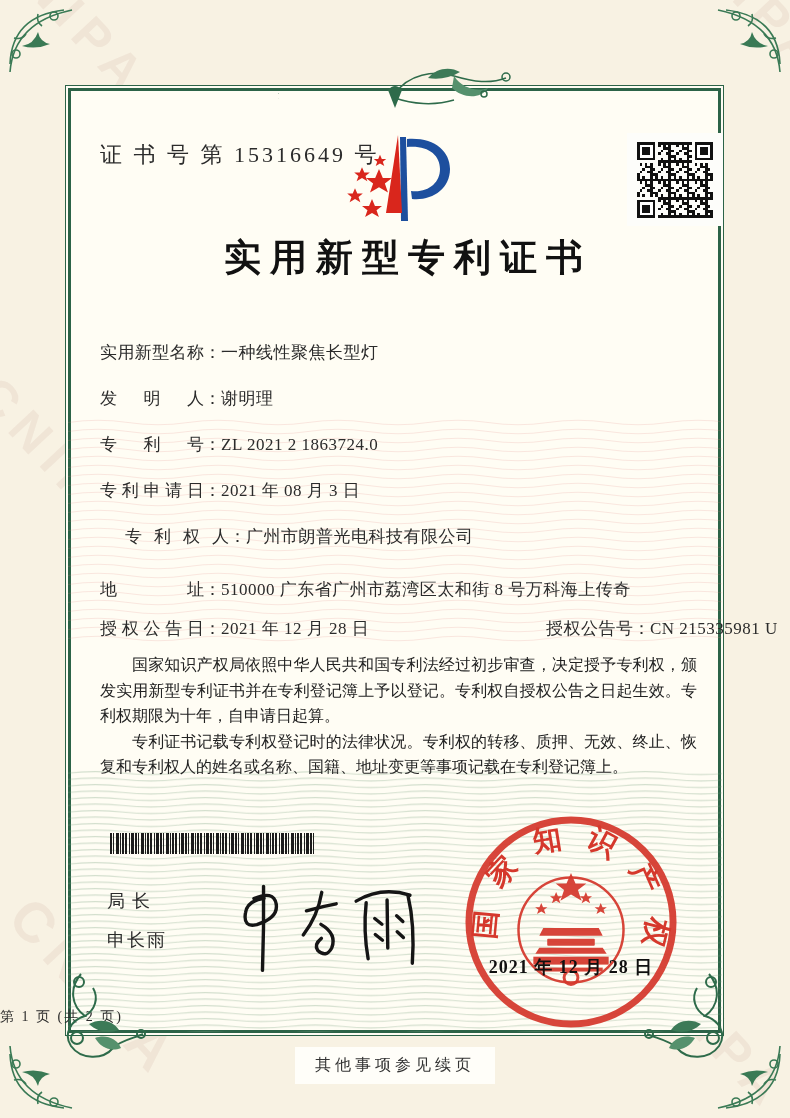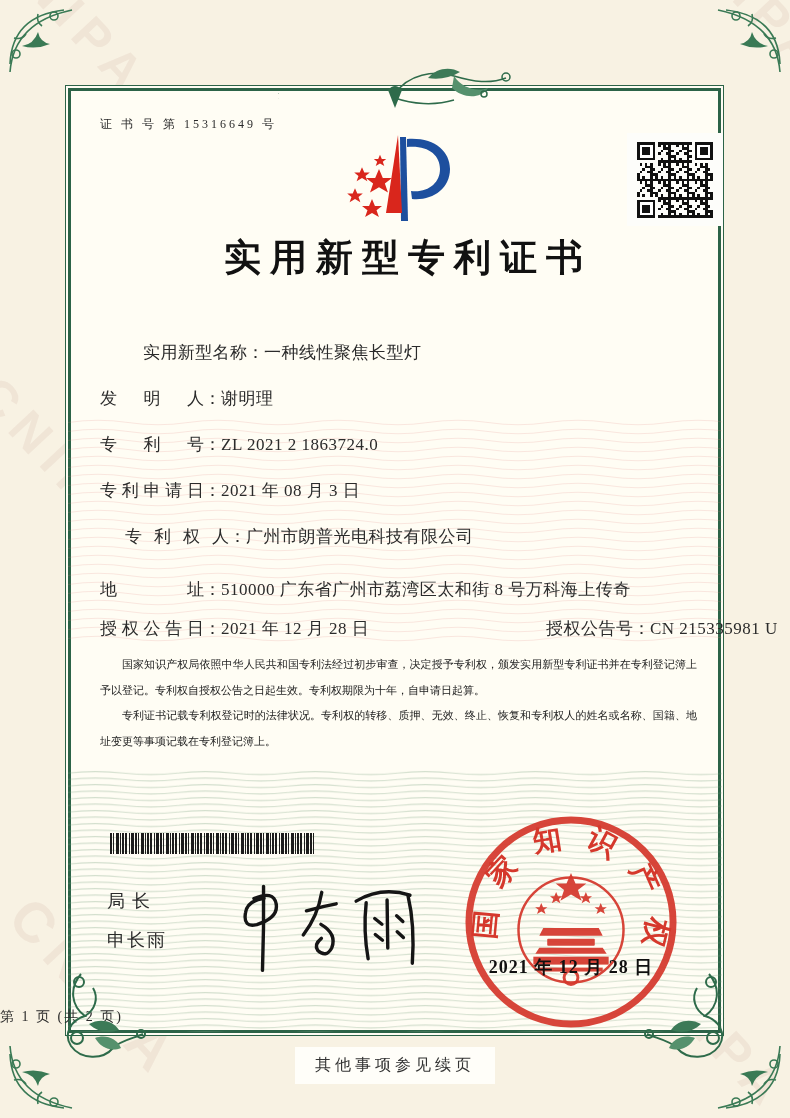--- a/index.html
+++ b/index.html
@@ -20,33 +20,33 @@
   .frame{
     position:absolute;left:65px;top:85px;width:657px;height:949px;
     border:1px solid #2c6347;background:#fffdf4;z-index:2;
   }
   .frame::before{
     content:'';position:absolute;left:2px;top:2px;right:2px;bottom:2px;
     border:3px solid #2c6347;
   }
   .content{position:absolute;left:0;top:0;width:790px;height:1118px;z-index:4;}
   
-  .certno{position:absolute;left:100px;top:116px;font-size:12px;letter-spacing:3px;}
+  .certno{position:absolute;left:100px;top:140px;font-size:22px;letter-spacing:3px;}
   .title{
     position:absolute;left:13px;top:233px;width:790px;text-align:center;
     font-size:37px;font-weight:bold;letter-spacing:9px;color:#111;
   }
   .frow{position:absolute;left:100px;font-size:17px;white-space:nowrap;}
   .flabel{display:inline-block;width:104px;text-align:justify;text-align-last:justify;vertical-align:bottom;}
   .fcolon{display:inline-block;width:17px;}
   .fvalue{letter-spacing:0.5px;}
   .grant2{position:absolute;left:405px;top:0;}
   .paras{
     position:absolute;left:100px;top:652px;width:597px;
-    font-size:11px;line-height:25.5px;text-align:justify;color:#222;
+    font-size:16px;line-height:25.5px;text-align:justify;color:#222;
   }
   .paras p{margin:0;text-indent:2em;}
   .director{position:absolute;left:107px;font-size:18px;letter-spacing:2px;}
   .dtitle{letter-spacing:7px;}
   .pageinfo{position:absolute;left:0;top:1008px;width:790px;text-align:left;font-size:14px;letter-spacing:2px;}
   .notebox{
     position:absolute;left:0;top:1047px;width:790px;text-align:center;z-index:5;
   }
   .notebox span{
     display:inline-block;background:#fffef9;padding:8px 20px;
@@ -551,21 +551,21 @@
         <rect x="23" y="1" width="5" height="5" fill="#fff"></rect>
         <rect x="24" y="2" width="3" height="3" fill="#111"></rect>
         <rect x="0" y="22" width="7" height="7" fill="#111"></rect>
         <rect x="1" y="23" width="5" height="5" fill="#fff"></rect>
         <rect x="2" y="24" width="3" height="3" fill="#111"></rect>
       </svg>
   </div>
 
   <div class="title">实用新型专利证书</div>
 
-  <div class="frow" style="top:341px;margin-left:43px;">
+  <div class="frow" style="top:341px;">
     <span class="flabel">实用新型名称</span><span class="fcolon">：</span><span class="fvalue">一种线性聚焦长型灯</span>
   </div>
   <div class="frow" style="top:387px;">
     <span class="flabel">发明人</span><span class="fcolon">：</span><span class="fvalue">谢明理</span>
   </div>
   <div class="frow" style="top:433px;">
     <span class="flabel">专利号</span><span class="fcolon">：</span><span class="fvalue">ZL 2021 2 1863724.0</span>
   </div>
   <div class="frow" style="top:479px;">
     <span class="flabel">专利申请日</span><span class="fcolon">：</span><span class="fvalue">2021 年 08 月 3 日</span>

